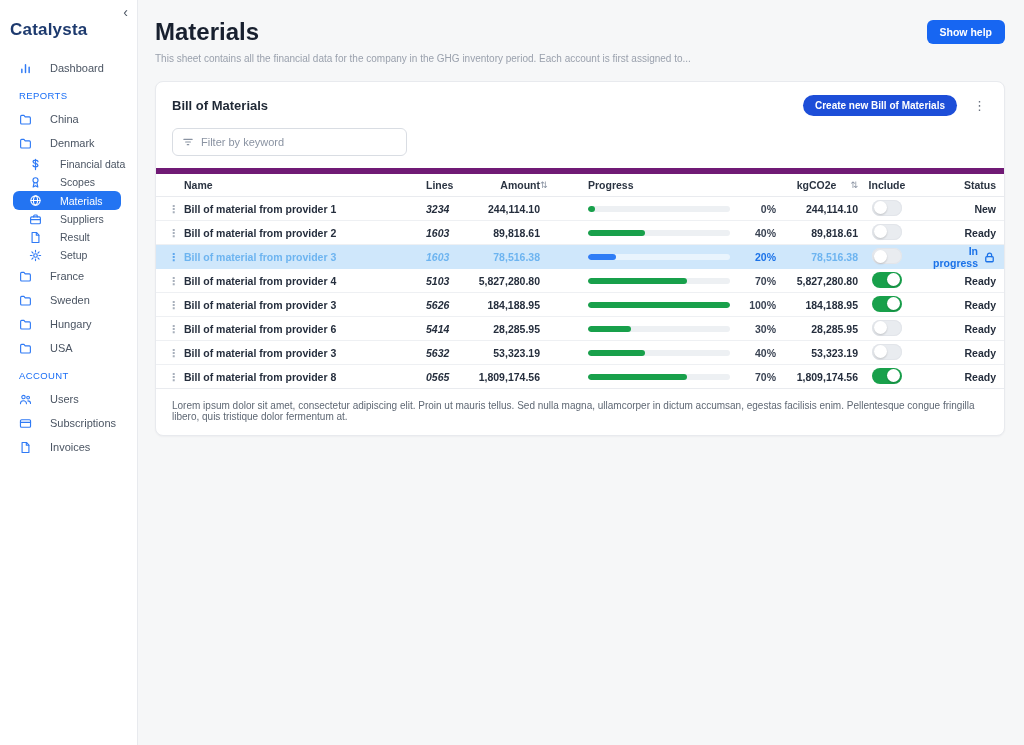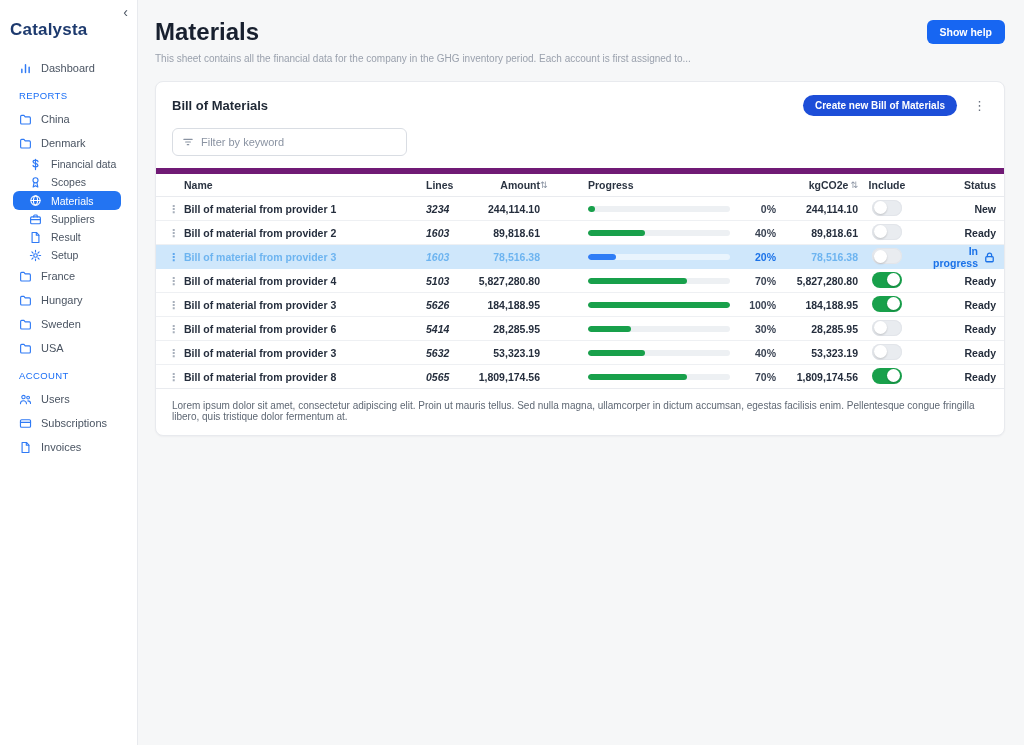--- a/index.html
+++ b/index.html
@@ -17,21 +17,21 @@
     position:absolute; top:4px; right:9px; font-size:14px; color:#4b5563;
     cursor:pointer; line-height:16px;
   }
   .logo { padding:20px 0 0 10px; font-size:17px; font-weight:700; color:#1d3a6e; letter-spacing:.2px; }
   .nav { margin-top:16px; }
   .nav-section {
     padding:10px 0 6px 19px; font-size:9.5px; font-weight:400; color:#1a6ef5;
     letter-spacing:.4px;
   }
   .nav-item {
-    display:flex; align-items:center; gap:9px; height:24px; padding-left:19px;
+    display:flex; align-items:center; gap:18px; height:24px; padding-left:19px;
     font-size:11px; color:#4a5462; cursor:pointer;
   }
   .nav-item.sub { height:18px; padding-left:29px; font-size:10.5px; }
   .nav-item.selected {
     background:#2374f2; color:#fff; border-radius:6px;
     margin:0 16px 0 13px; padding-left:16px; height:19px;
   }
   .nav-icon { width:13px; height:13px; flex:0 0 13px; color:#2f7af5; display:inline-flex; }
   .nav-item.selected .nav-icon { color:#fff; }
   .nav-icon svg { width:13px; height:13px; }
@@ -72,21 +72,21 @@
     display:grid;
     grid-template-columns:16px 1fr 44px 70px 26px 210px 82px 58px 84px;
     align-items:center; padding:0 4px 0 12px;
   }
   .thead {
     height:23px; font-size:10.5px; font-weight:700; color:#2b3442;
     border-bottom:1px solid #e9ebef;
   }
   .sort-glyph { font-size:9px; color:#8a93a2; font-weight:400; cursor:pointer; }
   .c-amount, .c-kg { text-align:right; }
-  .c-kg { display:flex; justify-content:flex-end; align-items:center; gap:2px; }
+  .c-kg { display:flex; justify-content:flex-end; align-items:center; gap:14px; }
   .c-status { text-align:right; padding-right:4px; }
   .c-include { text-align:center; }
   .trow {
     height:24px; font-size:10.5px; font-weight:600; color:#252e3d;
     border-bottom:1px solid #eef0f3; background:#fff;
   }
   .trow:last-of-type { border-bottom:1px solid #e9ebef; }
   .handle { color:#a7afbb; font-size:11px; cursor:grab; line-height:10px; }
   .cell-lines { font-weight:600;font-style:italic; }
   .cell-amount, .cell-kg { text-align:right; }
@@ -209,29 +209,29 @@
           </svg>
         </span>
         <span>France</span>
       </div>
       <div class="nav-item">
         <span class="nav-icon">
           <svg viewBox="0 0 16 16" fill="none" stroke="currentColor" stroke-linecap="round" stroke-linejoin="round" stroke-width="1.4">
             <path d="M2 4.2C2 3.5 2.5 3 3.2 3h2.9l1.5 1.8h5.2c.7 0 1.2.5 1.2 1.2v6.3c0 .7-.5 1.2-1.2 1.2H3.2c-.7 0-1.2-.5-1.2-1.2z"></path>
           </svg>
         </span>
+        <span>Sweden</span>
+      </div>
+      <div class="nav-item">
+        <span class="nav-icon">
+          <svg viewBox="0 0 16 16" fill="none" stroke="currentColor" stroke-linecap="round" stroke-linejoin="round" stroke-width="1.4">
+            <path d="M2 4.2C2 3.5 2.5 3 3.2 3h2.9l1.5 1.8h5.2c.7 0 1.2.5 1.2 1.2v6.3c0 .7-.5 1.2-1.2 1.2H3.2c-.7 0-1.2-.5-1.2-1.2z"></path>
+          </svg>
+        </span>
         <span>Hungary</span>
-      </div>
-      <div class="nav-item">
-        <span class="nav-icon">
-          <svg viewBox="0 0 16 16" fill="none" stroke="currentColor" stroke-linecap="round" stroke-linejoin="round" stroke-width="1.4">
-            <path d="M2 4.2C2 3.5 2.5 3 3.2 3h2.9l1.5 1.8h5.2c.7 0 1.2.5 1.2 1.2v6.3c0 .7-.5 1.2-1.2 1.2H3.2c-.7 0-1.2-.5-1.2-1.2z"></path>
-          </svg>
-        </span>
-        <span>Sweden</span>
       </div>
       <div class="nav-item">
         <span class="nav-icon">
           <svg viewBox="0 0 16 16" fill="none" stroke="currentColor" stroke-linecap="round" stroke-linejoin="round" stroke-width="1.4">
             <path d="M2 4.2C2 3.5 2.5 3 3.2 3h2.9l1.5 1.8h5.2c.7 0 1.2.5 1.2 1.2v6.3c0 .7-.5 1.2-1.2 1.2H3.2c-.7 0-1.2-.5-1.2-1.2z"></path>
           </svg>
         </span>
         <span>USA</span>
       </div>
       <div class="nav-section">ACCOUNT</div>

